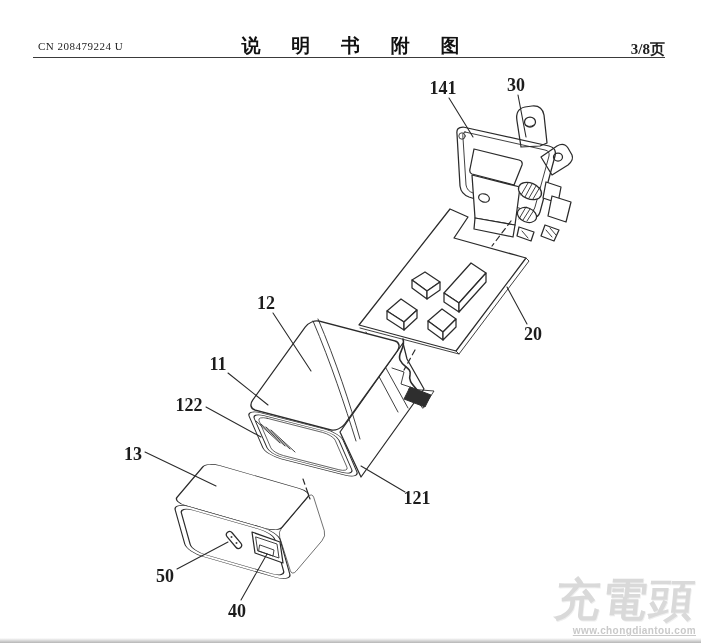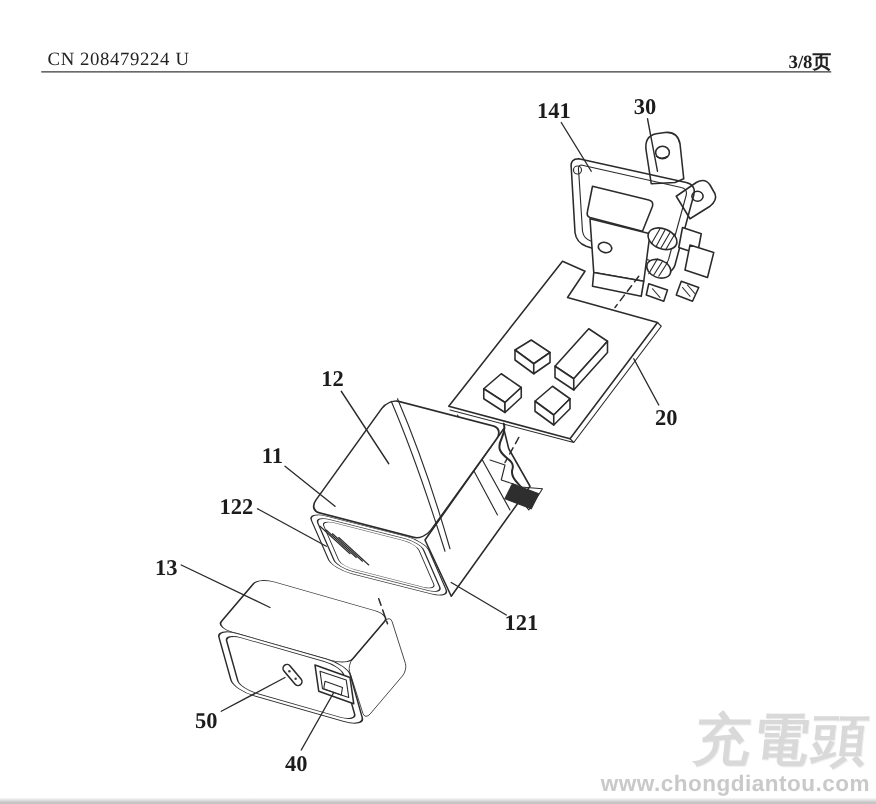--- a/index.html
+++ b/index.html
@@ -1,47 +1,48 @@
 <!DOCTYPE html>
 <html><head>
 <meta charset="utf-8">
 <style>
   html,body{margin:0;padding:0;background:#888;}
   .page{position:relative;width:701px;height:643px;background:#ffffff;overflow:hidden;
         font-family:"Liberation Serif","DejaVu Serif",serif;}
   
-  .hdr-doc{position:absolute;top:40px;left:38px;font-size:15px;color:#222;letter-spacing:.5px;}
+  .hdr-doc{position:absolute;top:40px;left:38px;font-size:11px;color:#222;letter-spacing:.5px;}
   .hdr-title{position:absolute;top:33px;left:0;right:0;text-align:center;font-size:19px;
              font-weight:bold;color:#111;letter-spacing:13px;text-indent:13px;}
   .hdr-page{position:absolute;top:40px;right:36px;font-size:15px;color:#222;font-weight:bold;}
   .hdr-rule{position:absolute;top:57px;left:33px;width:632px;border-top:1.6px solid #3a3a3a;}
   
   .fig{position:absolute;top:0;left:0;}
   .s{fill:none;stroke:#2b2b2b;stroke-width:1.25;stroke-linecap:round;stroke-linejoin:round;}
   .sf{fill:#ffffff;stroke:#2b2b2b;stroke-width:1.25;stroke-linejoin:round;}
   .t{stroke-width:.9;}
   .d{stroke-dasharray:5.5 4;stroke-width:1.2;}
   .lead{stroke-width:1.1;}
   text.lbl{font-family:"Liberation Serif","DejaVu Serif",serif;font-size:18px;font-weight:bold;
            fill:#1c1c1c;text-anchor:middle;}
   
   .wm{position:absolute;right:5px;bottom:7px;text-align:right;line-height:1;}
   .wm-logo{font-size:45px;font-weight:bold;color:#d9d9d9;letter-spacing:2px;
            transform:skewX(-6deg);text-shadow:1px 1px 0 #efefef;}
-  .wm-url{font-size:18px;font-weight:bold;color:#c9c9c9;letter-spacing:.4px;margin-top:3px;
-          font-family:"Liberation Sans","DejaVu Sans",sans-serif;}
+  .wm-url{font-size:10px;font-weight:bold;color:#c9c9c9;letter-spacing:.4px;margin-top:3px;
+          font-family:"Liberation Sans","DejaVu Sans",sans-serif;text-decoration:underline;}
   .bottom-edge{position:absolute;left:0;right:0;bottom:0;height:5px;
                background:linear-gradient(#ffffff,#b5b5b5);}
 </style>
 </head>
 <body>
 
 <div class="page">
 
   <div class="hdr-doc">CN 208479224 U</div>
+  <div class="hdr-title">说 明 书 附 图</div>
   <div class="hdr-page">3/8页</div>
   <div class="hdr-rule"></div>
 
   <svg class="fig" width="701" height="643" viewBox="0 0 701 643">
 
     <g>
 
       <path class="sf" d="M403,343 L407,359 L424,389 L361,477 L340,432 Z"></path>
       <line class="s t" x1="366" y1="332" x2="408" y2="408"></line>
       <line class="s t" x1="360" y1="341" x2="398" y2="412"></line>

